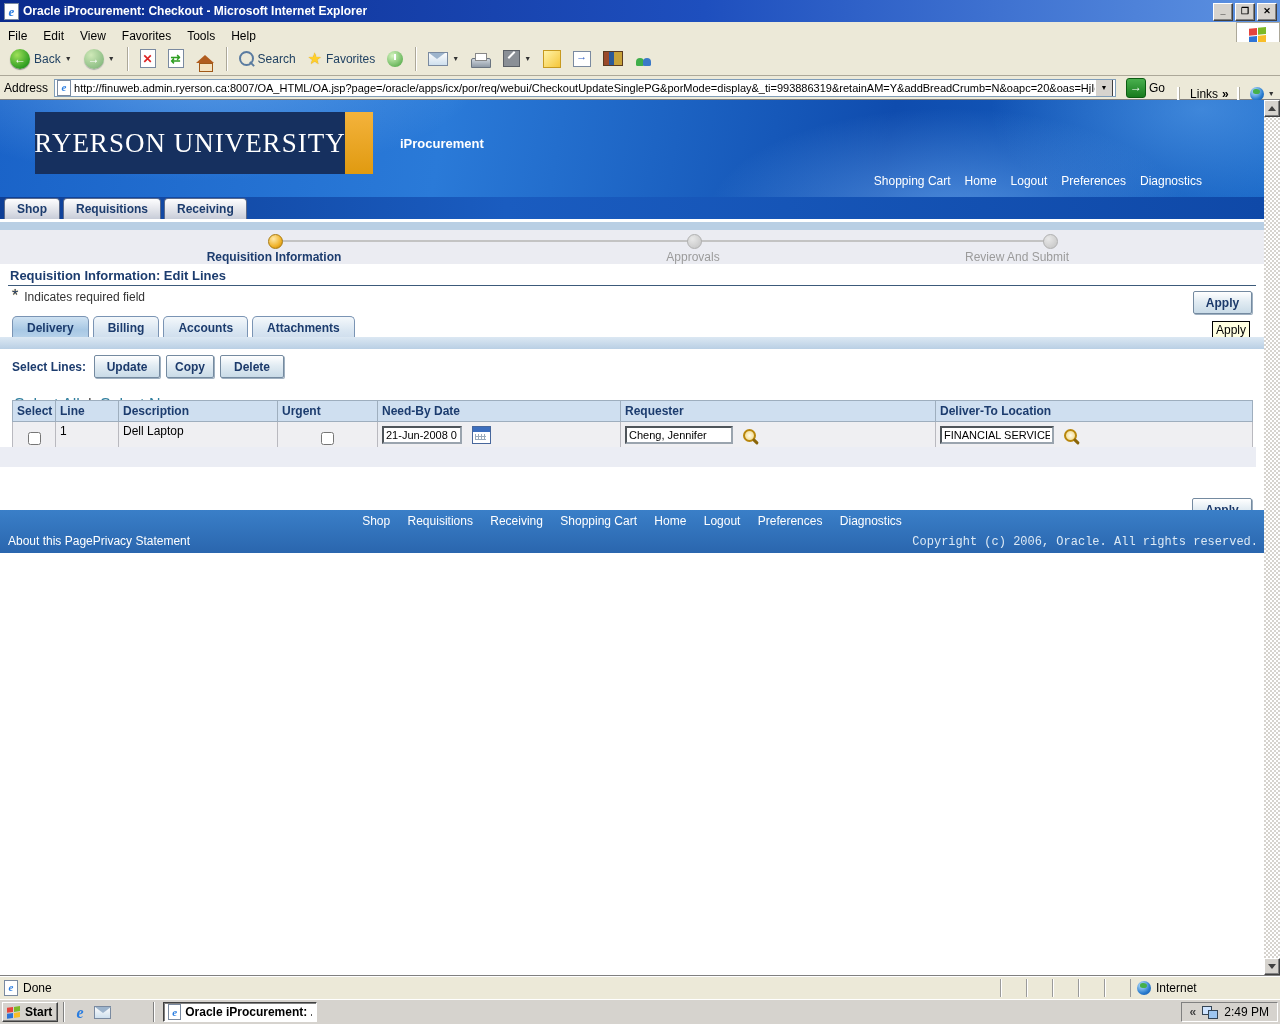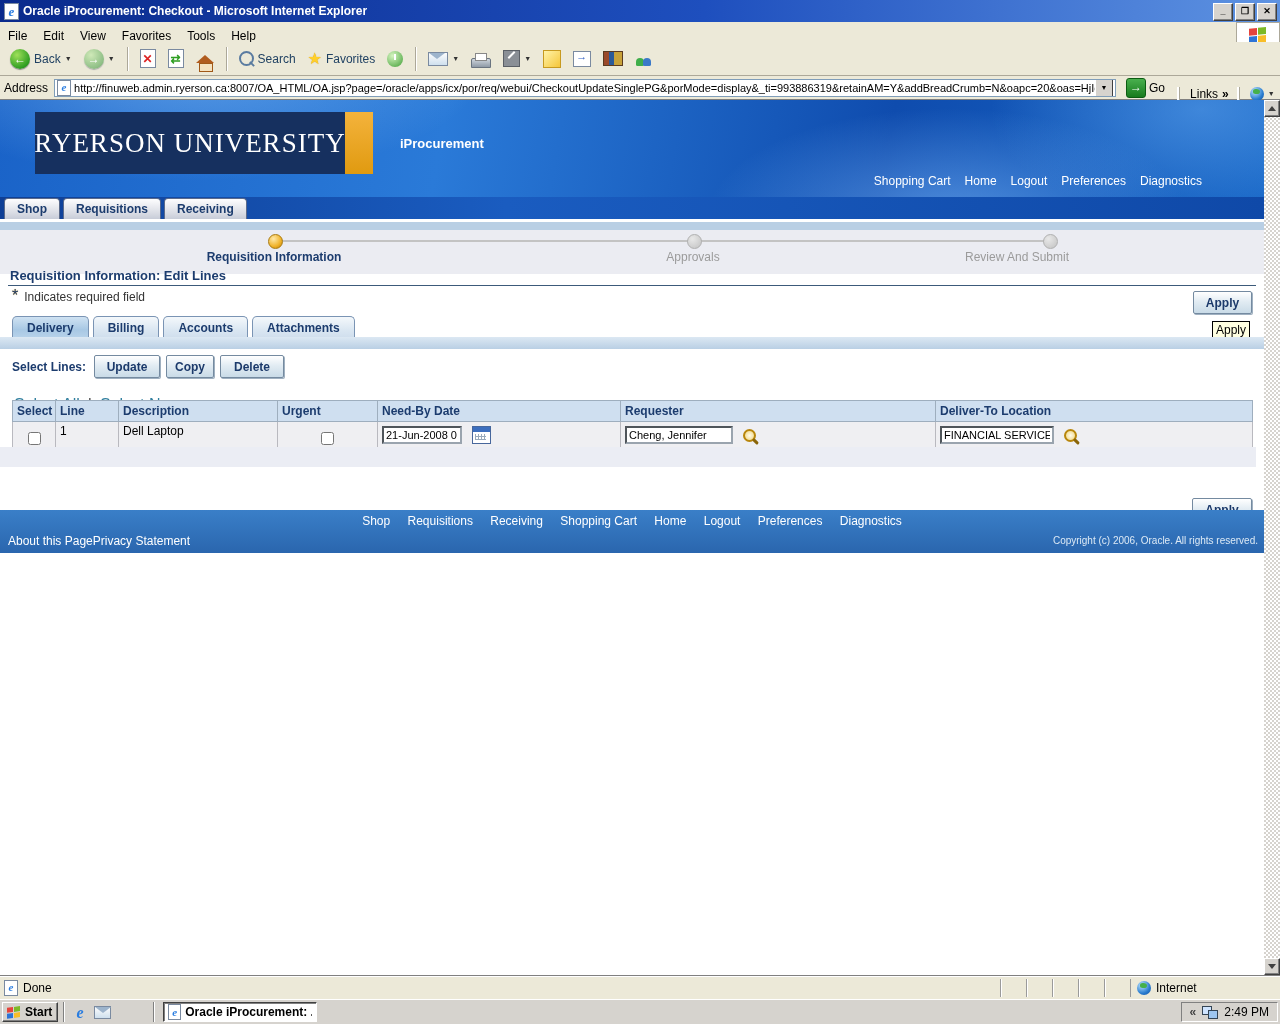--- a/index.html
+++ b/index.html
@@ -42,21 +42,21 @@
   .ru-box{left:35px;top:12px;width:310px;height:62px;background:#16305f;display:flex;align-items:center;justify-content:center;}
   .ru-text{color:#fff;font-family:"Liberation Serif",serif;font-size:27px;letter-spacing:1px;white-space:nowrap;}
   .ru-gold{left:345px;top:12px;width:28px;height:62px;background:linear-gradient(180deg,#f4b33c,#e09a10);}
   .app-name{left:400px;top:36px;color:#fff;font-weight:bold;font-size:13px;}
   .banner-nav{right:62px;top:74px;color:#fff;font-size:12px;display:flex;gap:14px;white-space:nowrap;}
   .banner-nav span{cursor:pointer;}
   .tabrow{left:0;top:97px;width:1264px;height:22px;background:linear-gradient(90deg,#0e3f96,#1a5cc0 40%,#0f49a8);display:flex;align-items:flex-end;padding-left:4px;box-sizing:border-box;gap:3px;}
   .toptab{height:20px;background:linear-gradient(180deg,#fdfdfe,#d9dce4 70%,#c7ccd8);border:1px solid #5a6a8a;border-bottom:none;border-radius:4px 4px 0 0;padding:0 12px;font-weight:bold;color:#1c3c6e;font-size:12px;display:flex;align-items:center;}
   .whitestrip{left:0;top:119px;width:1264px;height:3px;background:#fff;}
   .bluebar1{left:0;top:122px;width:1264px;height:8px;background:#b9cfe4;}
-  .train{left:0;top:130px;width:1264px;height:44px;background:#ebecf2;}
+  .train{left:0;top:130px;width:1264px;height:34px;background:#ebecf2;}
   .trainline{left:274px;top:10px;width:775px;height:2px;background:#c3c3c3;}
   .tstep{width:13px;height:13px;border-radius:50%;top:4px;}
   .tstep.active{background:radial-gradient(circle at 35% 30%,#ffe9a8,#f0b32a 60%,#c07d00);border:1px solid #a97b10;}
   .tstep.idle{background:radial-gradient(circle at 35% 30%,#e8e8e8,#c2c2c2);border:1px solid #b0b0b0;}
   .tlabel{top:20px;font-size:12px;white-space:nowrap;transform:translateX(-50%);}
   .tlabel.active{color:#1c3c6e;font-weight:bold;}
   .tlabel.idle{color:#9b9b9b;}
   .pgheading{left:10px;top:168px;color:#1c3c6e;font-weight:bold;font-size:13px;}
   .pgrule{left:8px;top:185px;width:1248px;height:1px;background:#3c5a7a;}
   .reqnote{left:12px;top:189px;color:#333;font-size:12px;}
@@ -82,21 +82,21 @@
   input.txt{height:18px;border:2px inset #9aa4ae;background:#fff;font-family:"Liberation Sans",sans-serif;font-size:11px;padding:0 2px;box-sizing:border-box;}
   input.cb{width:13px;height:13px;margin:8px auto 0;display:block;}
   .fieldrow{display:flex;align-items:center;gap:10px;margin-top:2px;}
 
   .bandafter{left:0;top:347px;width:1256px;height:20px;background:#ebedf4;}
 
   .footerbar{left:0;top:410px;width:1264px;height:43px;background:linear-gradient(180deg,#3a7fc8,#2a66ae);color:#fff;}
   .fnav{position:absolute;left:0;top:4px;width:100%;text-align:center;font-size:12px;white-space:nowrap;}
   .fnav span{margin:0 7px;cursor:pointer;}
   .fleft{position:absolute;left:8px;top:24px;font-size:12px;display:flex;}
-  .fcopy{position:absolute;right:6px;top:25px;font-size:10px;color:#dce9f5;}
+  .fcopy{position:absolute;right:6px;top:25px;font-size:12px;color:#dce9f5;font-family:Liberation Mono, monospace;}
 
   
   .vscroll{left:1264px;top:100px;width:16px;height:875px;background:repeating-conic-gradient(#ffffff 0 25%,#d6d3ce 0 50%) 0 0/4px 4px;}
   .sbtn{left:0;width:16px;height:17px;background:#d6d3ce;border:1px solid #fff;border-right-color:#404040;border-bottom-color:#404040;box-shadow:inset -1px -1px 0 #808080;display:flex;align-items:center;justify-content:center;box-sizing:border-box;}
   .arrowglyph{width:0;height:0;border-left:4px solid transparent;border-right:4px solid transparent;}
   .up .arrowglyph{border-bottom:5px solid #404040;}
   .down .arrowglyph{border-top:5px solid #404040;}
 
   
   .statusbar{left:0;top:975px;width:1280px;height:24px;background:#ece9d8;border-top:1px solid #808080;box-shadow:inset 0 1px 0 #fff;display:flex;align-items:center;font-size:12px;box-sizing:border-box;}

